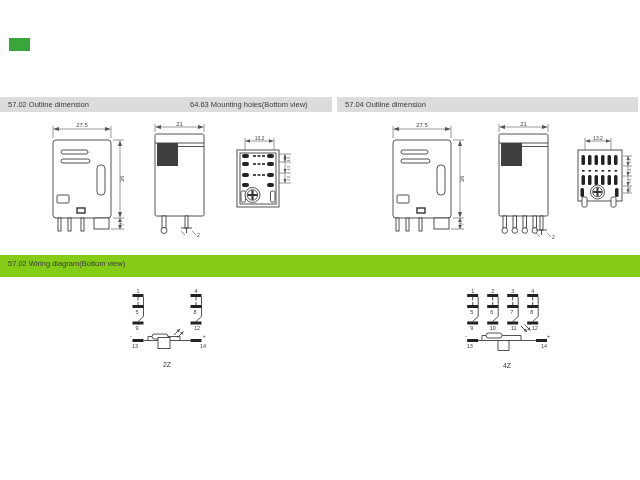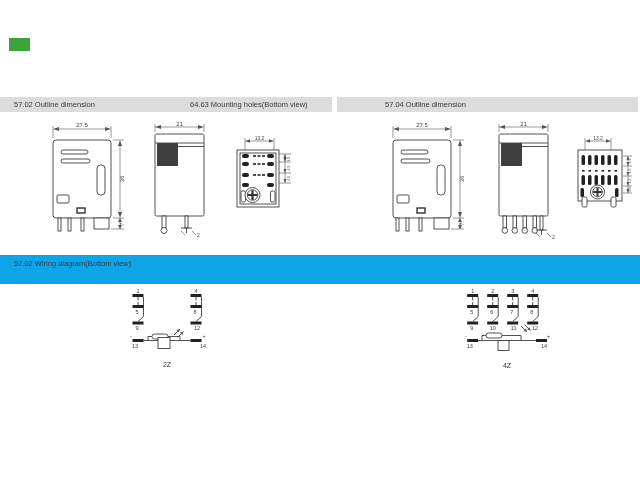--- a/index.html
+++ b/index.html
@@ -3,23 +3,23 @@
 <meta charset="utf-8">
 <style>
   html,body{margin:0;padding:0;}
   .page{position:relative;width:640px;height:480px;background:#ffffff;overflow:hidden;
         font-family:"Liberation Sans",sans-serif;}
   .chip{position:absolute;left:9px;top:38px;width:21px;height:13px;background:#3aa53a;}
   .bar{position:absolute;height:15px;background:#dcdcdc;font-size:7.5px;color:#3a3a3a;}
   .bar span{position:absolute;top:3px;white-space:nowrap;}
   .barA{left:0;top:97px;width:332px;}
   .barB{left:337px;top:97px;width:301px;}
-  .barC{left:0;top:255px;width:640px;height:29px;background:#0ea5e9;}
+  .barC{left:0;top:255px;width:640px;height:22px;background:#84cc16;}
   .barC span{top:4px;}
-  .t1{left:14px;} .t2{left:190px;} .t3{left:8px;margin-left:40px;}
+  .t1{left:8px;} .t2{left:190px;} .t3{left:8px;}
   svg{position:absolute;overflow:visible;}
   svg text{font-family:"Liberation Sans",sans-serif;fill:#444;}
   .ln{stroke:#3f3f3f;stroke-width:.9;fill:none;}
   .thin{stroke:#555;stroke-width:.6;fill:none;}
   .blk{fill:#222;stroke:none;}
   .wt{fill:#fff;stroke:#3f3f3f;stroke-width:.9;}
   .dim{font-size:6px;}
   .dimS{font-size:5px;}
   .tiny{font-size:3.2px;fill:#666;}
   .zlab{font-size:7px;fill:#333;}

